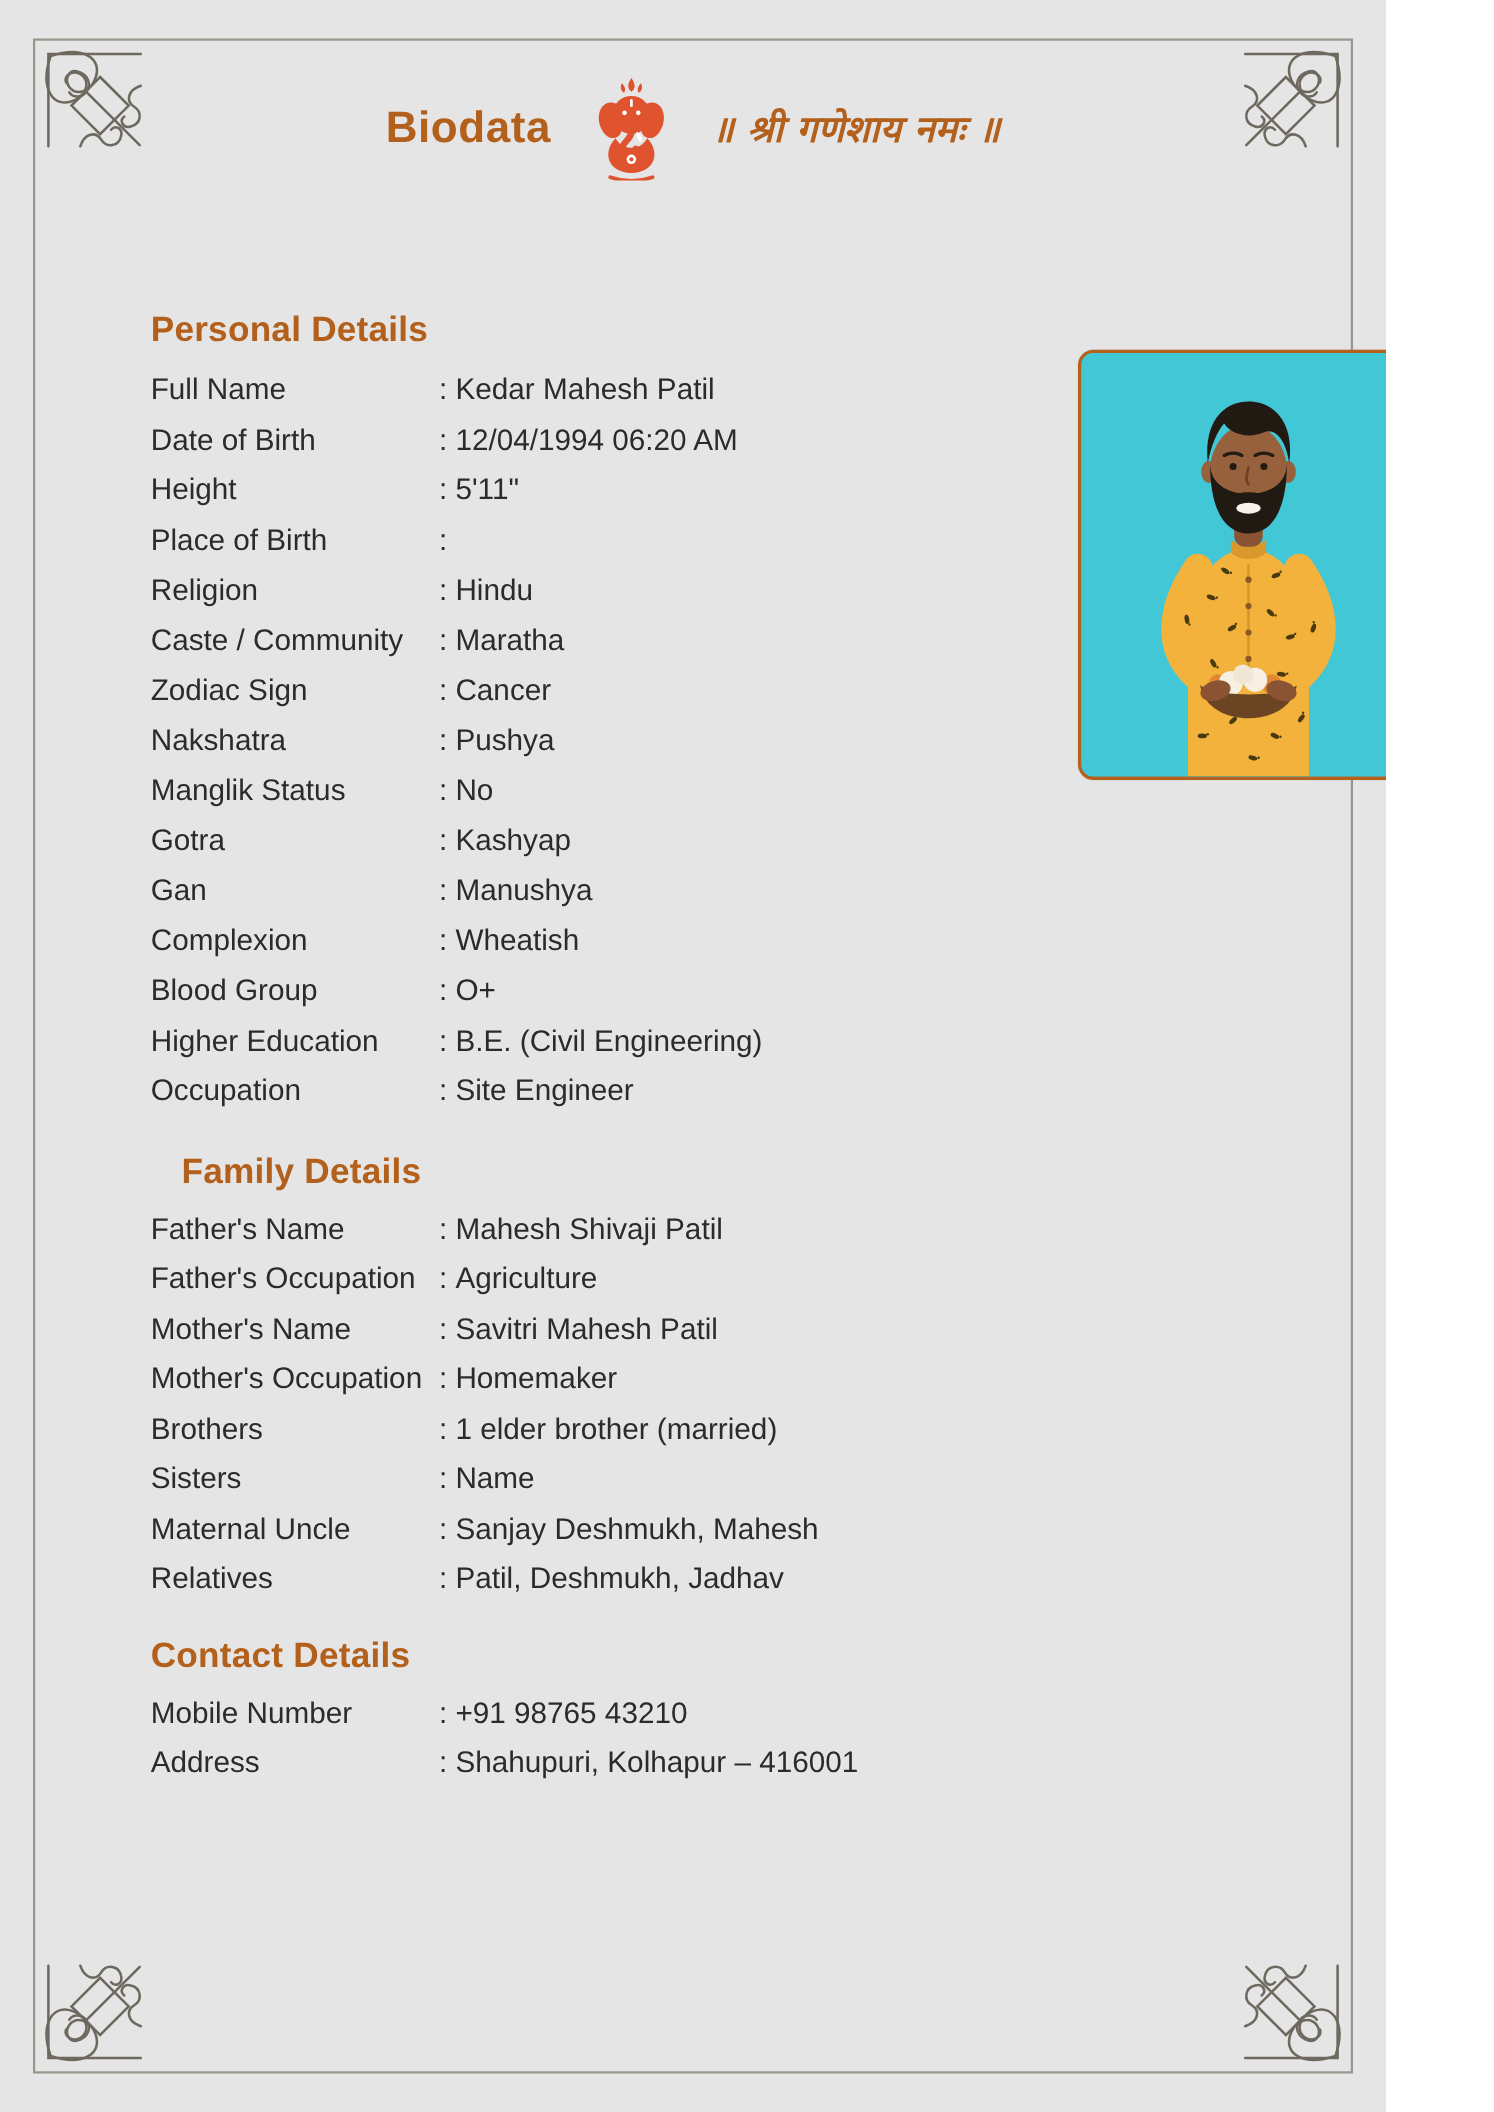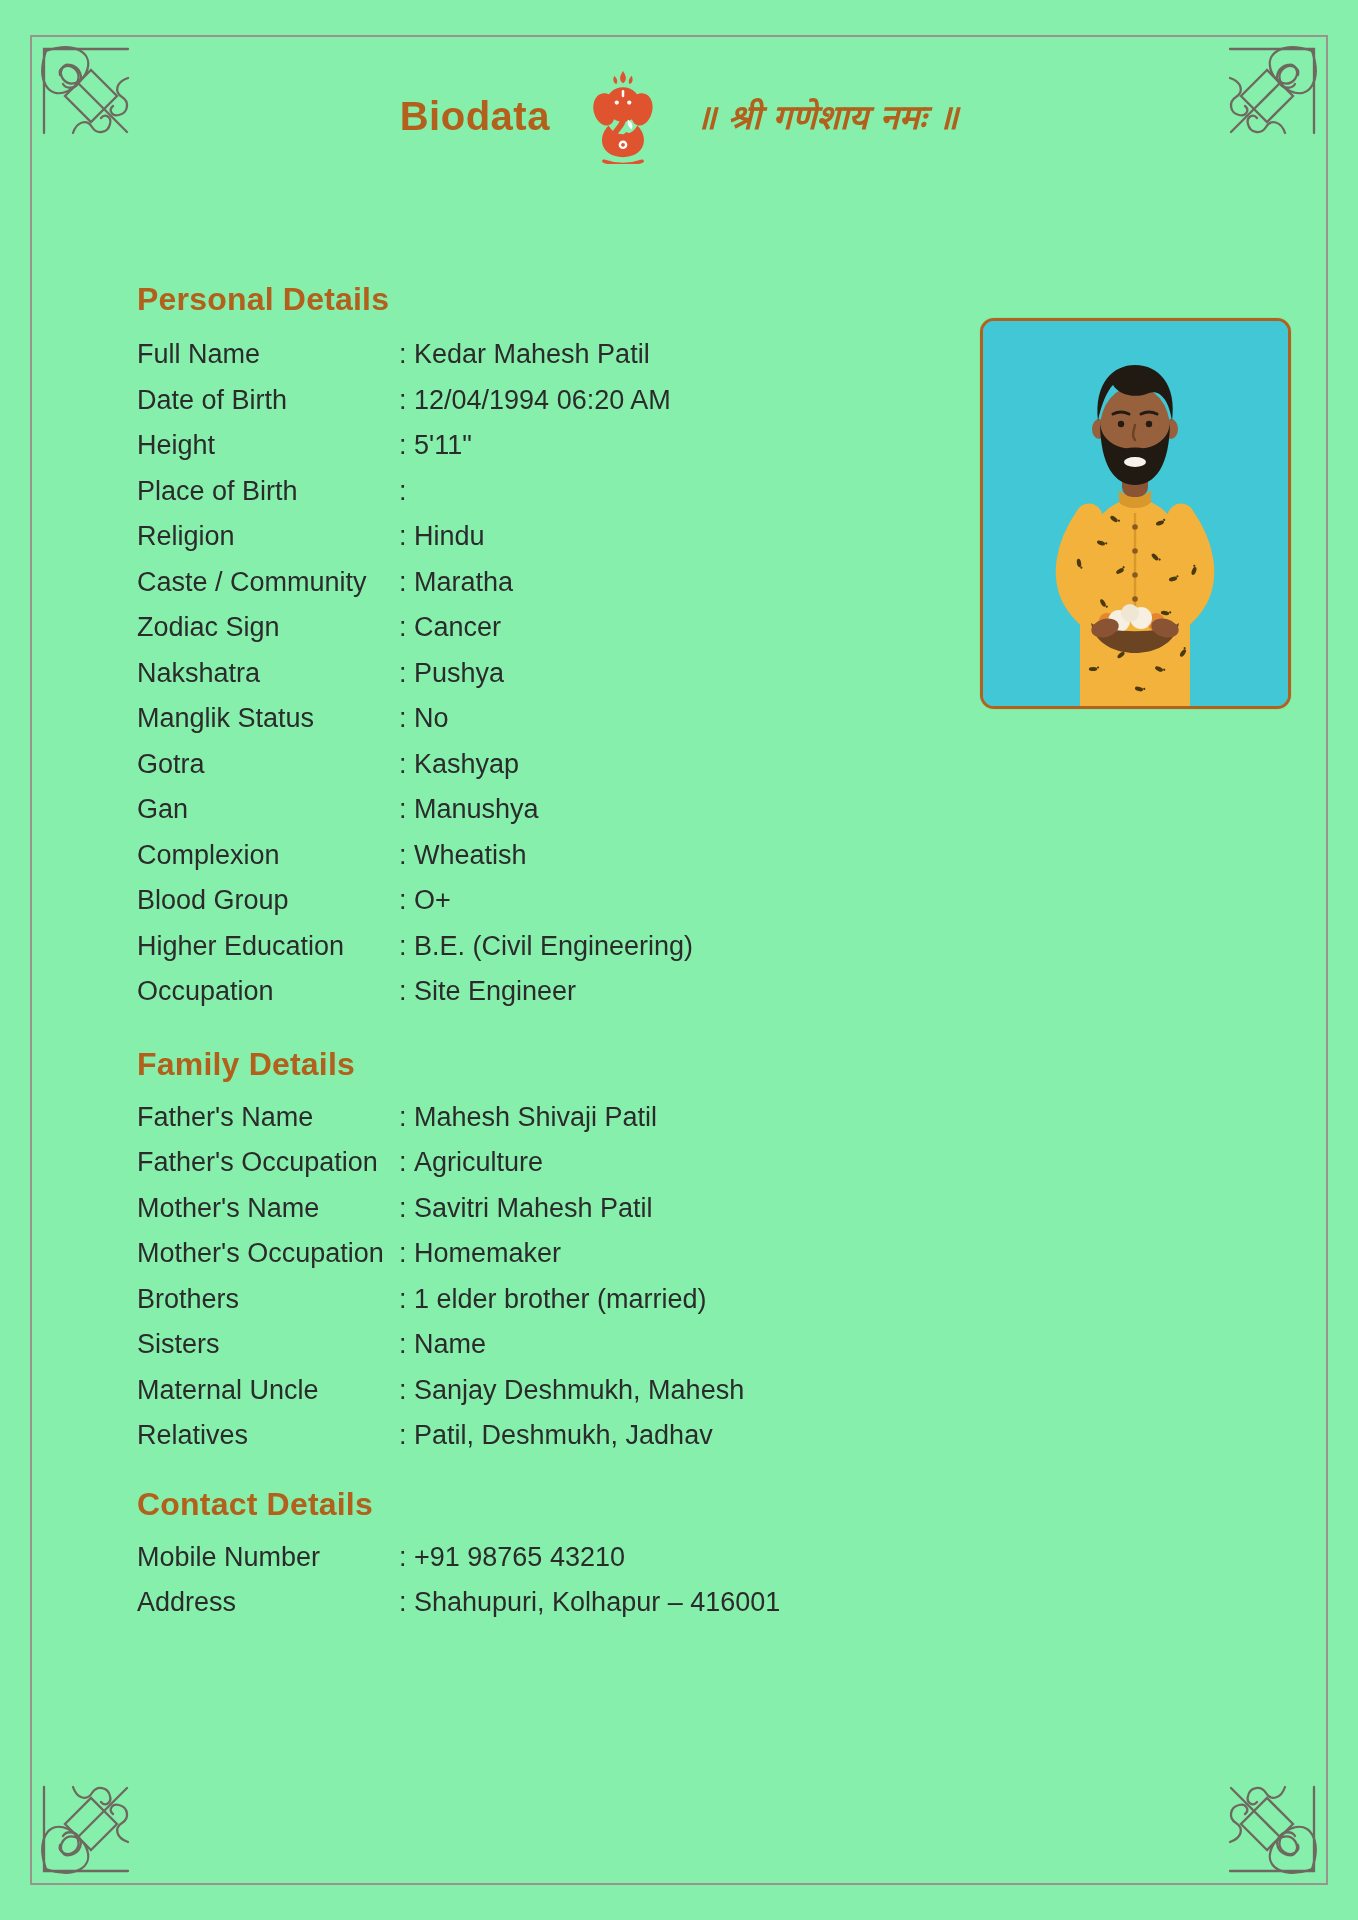--- a/index.html
+++ b/index.html
@@ -1,17 +1,17 @@
 <!DOCTYPE html>
 <html style="--accent: #b2601b; --ganesha: #e0532f; --text: #2b2b2b; --frame: #99948c; --ornament: #6e695f; --photo-border: #b4611c; --photo-background: #41c7d6; --kurta: #f2b23c;"><head>
 <meta charset="utf-8">
 <style>
   html,body{margin:0;padding:0;background:#ffffff;}
   .page{
-    position:relative;width:1358px;height:1920px;background:#86efac;overflow:hidden;
+    position:relative;width:1260px;height:1920px;background:#e5e5e5;overflow:hidden;
     font-family:"Liberation Sans", sans-serif;color:var(--text,#2b2b2b);
   }
   .frame{
     position:absolute;left:30px;top:35px;right:30px;bottom:35px;
     border:2px solid var(--frame,#99948c);pointer-events:none;
   }
   .corner{position:absolute;width:106px;height:106px;}
   .corner.tl{left:31px;top:36px;}
   .corner.tr{right:31px;top:36px;transform:scaleX(-1);}
   .corner.bl{left:31px;bottom:36px;transform:scaleY(-1);}
@@ -22,21 +22,21 @@
     display:flex;justify-content:center;align-items:center;gap:34px;
   }
   .bio-title{font-size:40px;font-weight:bold;color:var(--accent,#b2601b);letter-spacing:.5px;}
   .mantra{font-size:34px;font-weight:bold;color:var(--accent,#b2601b);font-family:"DejaVu Sans", sans-serif;font-style:italic;}
 
   main.content{position:absolute;left:137px;top:276px;width:830px;}
   h2.section-title{
     font-size:32px;line-height:46px;font-weight:bold;margin:0 0 10px 0;
     color:var(--accent,#b2601b);letter-spacing:.2px;
   }
-  section.family h2.section-title{margin-top:26px;margin-bottom:8px;}
+  section.family h2.section-title{margin-top:26px;margin-bottom:8px;margin-left:28px;}
   section.contact h2.section-title{margin-top:22px;margin-bottom:8px;}
   .row{
     display:grid;grid-template-columns:262px 15px 1fr;align-items:center;
     height:45.5px;font-size:27px;color:var(--text,#2b2b2b);
   }
   .row .lbl{white-space:nowrap;}
   .row .sep{text-align:left;}
   .row .val{white-space:nowrap;}
 
   figure.photo{

